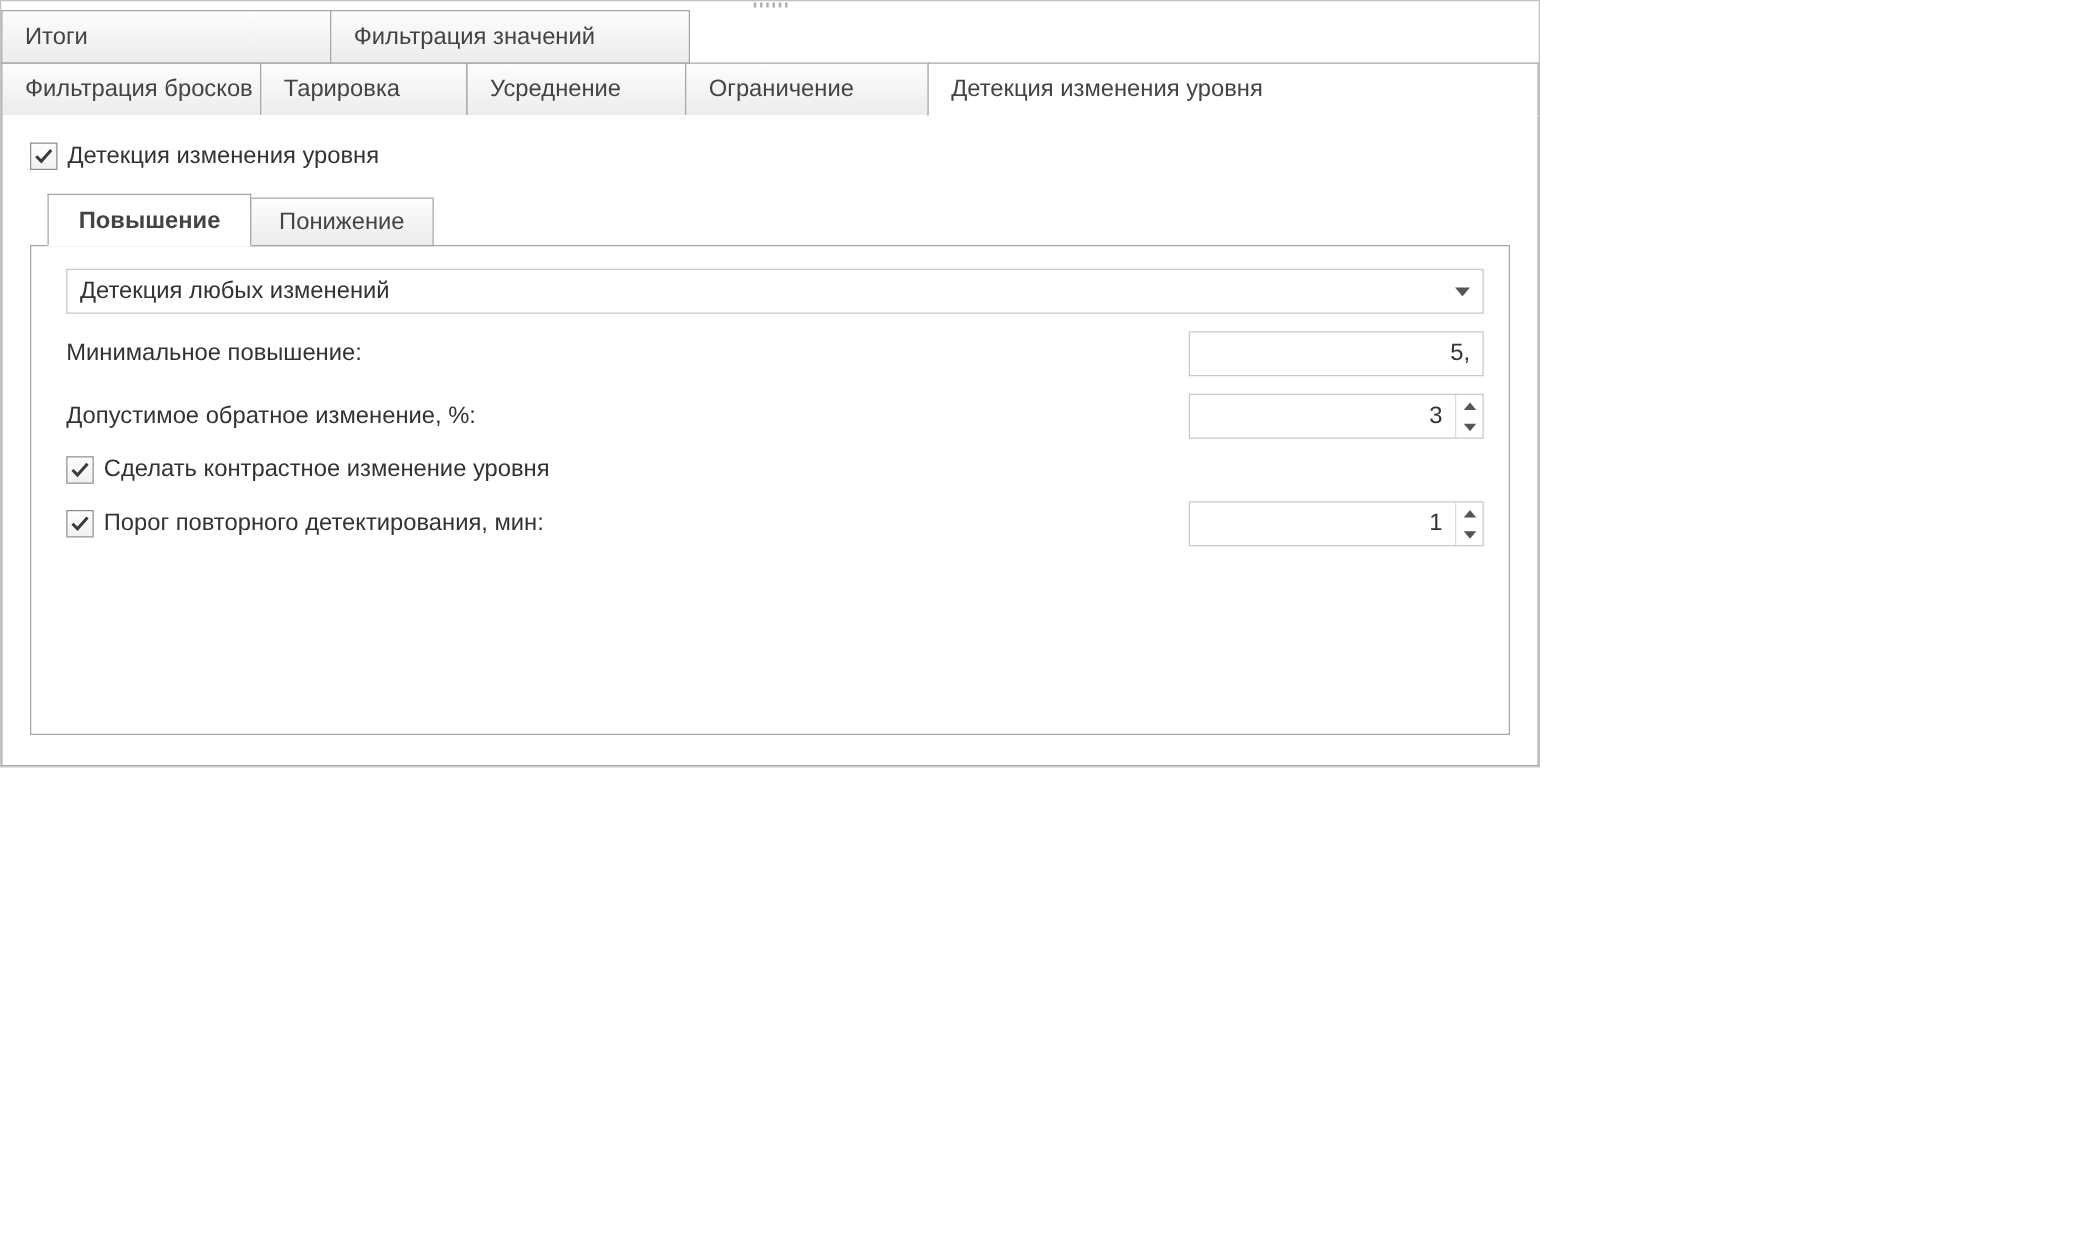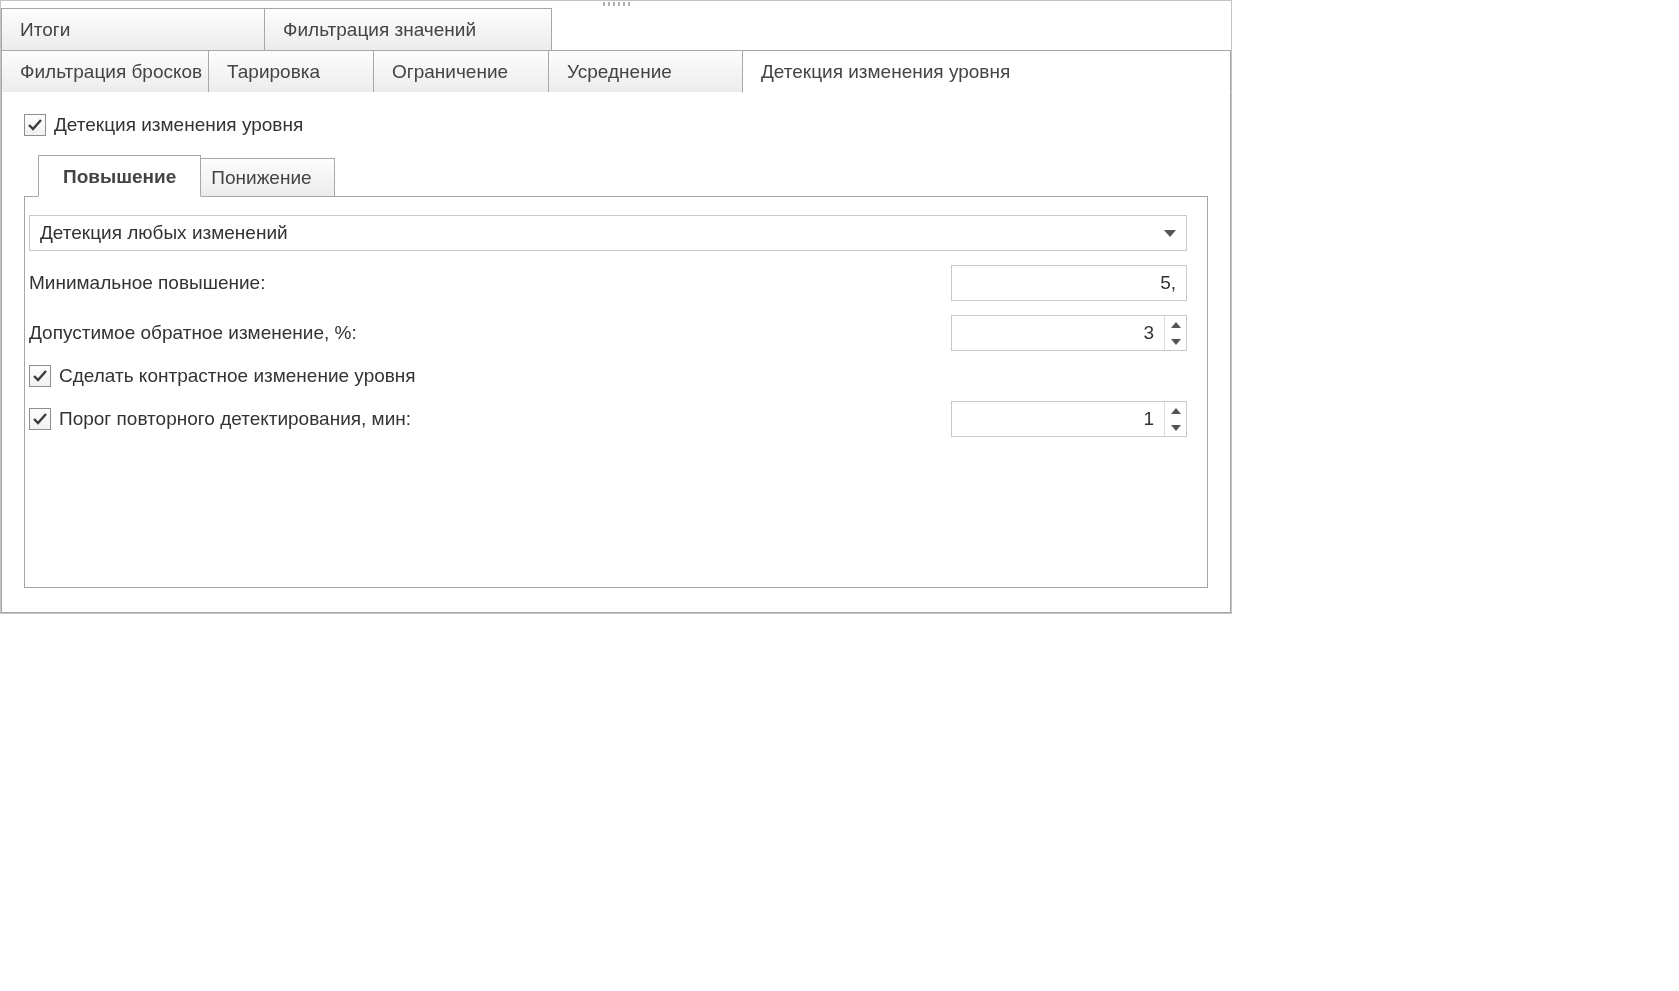--- a/index.html
+++ b/index.html
@@ -98,40 +98,40 @@
   .checkbox svg { width: 16px; height: 16px; }
 
   
   .inner-tabs { margin-top: 22px; position: relative; }
   .inner-tabstrip {
     display: flex;
     padding-left: 14px;
   }
   .inner-tab {
     border: 1px solid #a7a7a7;
-    padding: 8px 22px 7px 10px;
+    padding: 8px 22px 7px 22px;
     background: linear-gradient(#fdfdfd, #ececec);
     margin-left: -1px;
     color: #444;
     cursor: default;
   }
   .inner-tab:first-child { margin-left: 0; }
   .inner-tab.active {
     background: #fff;
     border-bottom-color: #fff;
     position: relative;
     z-index: 3;
     padding: 10px 24px 7px 24px;
     margin-top: -3px;
     font-weight: bold;
   }
   .inner-page {
     border: 1px solid #a7a7a7;
     margin-top: -1px;
-    padding: 18px 20px 150px 4px;
+    padding: 18px 20px 150px 28px;
     background: #fff;
   }
 
   
   .combo {
     border: 1px solid #c9c9c9;
     display: flex;
     align-items: center;
     justify-content: space-between;
     padding: 6px 10px 6px 10px;
@@ -216,22 +216,22 @@
   </div>
 
   <div class="tabs-outer">
     <div class="tab-row row1">
       <div class="tab"><span>Итоги</span></div>
       <div class="tab"><span>Фильтрация значений</span></div>
     </div>
     <div class="tab-row row2">
       <div class="tab"><span>Фильтрация бросков</span></div>
       <div class="tab"><span>Тарировка</span></div>
+      <div class="tab"><span>Усреднение</span></div>
       <div class="tab"><span>Ограничение</span></div>
-      <div class="tab"><span>Усреднение</span></div>
       <div class="tab active"><span>Детекция изменения уровня</span></div>
     </div>
 
     <div class="tab-page">
 
       <div class="check-row">
         <span class="checkbox">
           <svg viewBox="0 0 16 16">
               <path d="M2 8 L6 12 L14 3" fill="none" stroke="#3a3a3a" stroke-width="2.4"></path>
             </svg>

